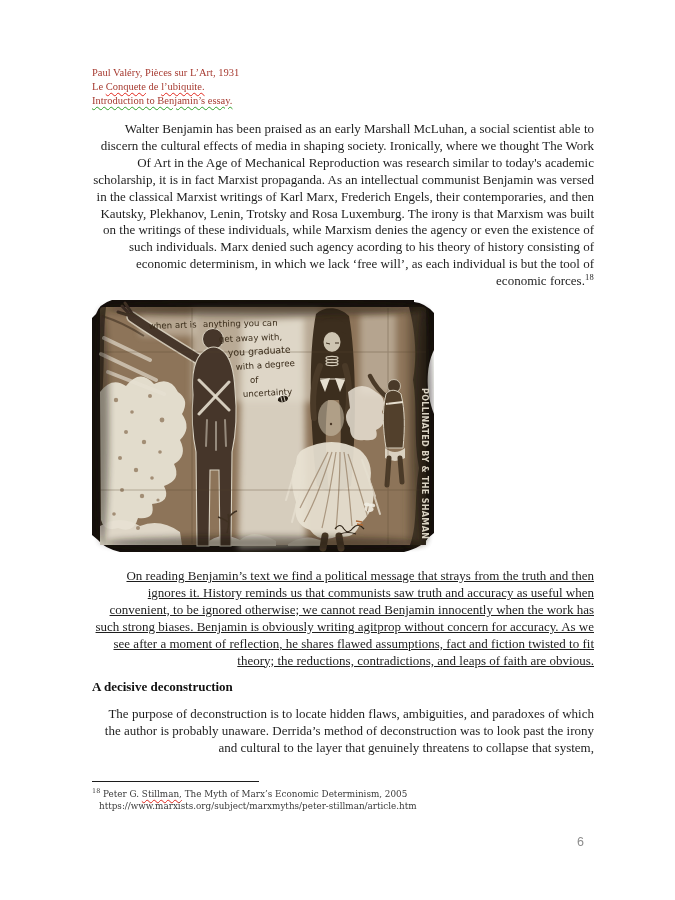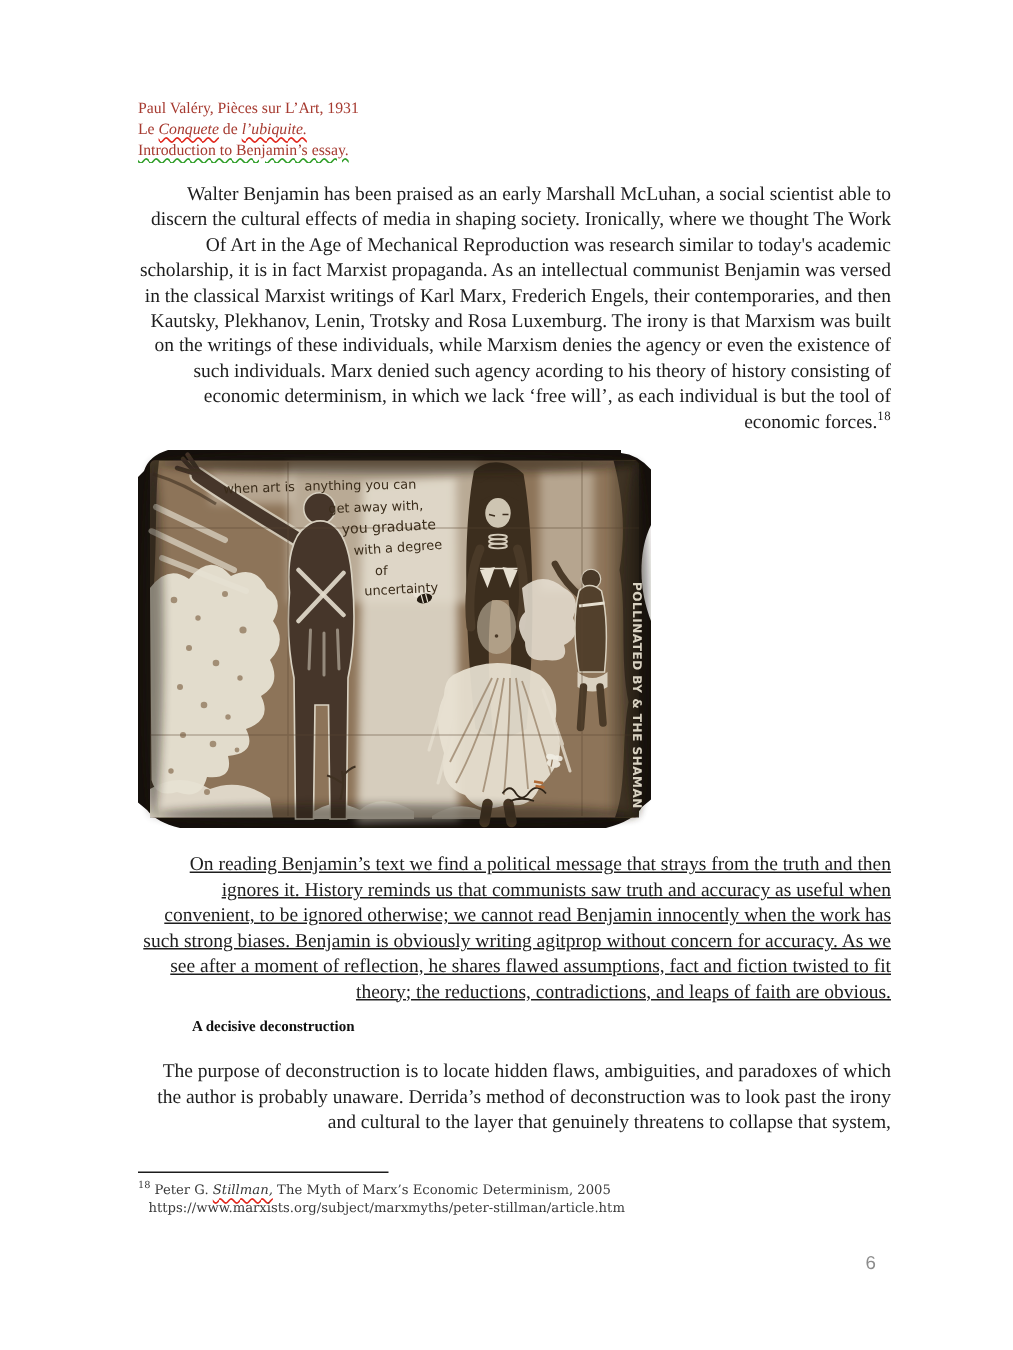--- a/index.html
+++ b/index.html
@@ -7,35 +7,35 @@
   .page {
     position:relative; width:675px; height:900px; background:#ffffff;
     font-family:"Liberation Serif", serif; color:#1e1e1e; overflow:hidden;
   }
   .red-block {
     position:absolute; left:92px; top:66px;
     font-size:10.5px; line-height:13.8px; color:#a63a30;
   }
   .sq-red {
     text-decoration-line:underline; text-decoration-style:wavy;
-    text-decoration-color:#e2251b; text-decoration-thickness:1px; text-underline-offset:2px;font-style:italic;
+    text-decoration-color:#e2251b; text-decoration-thickness:1px; text-underline-offset:2px;
   }
   .sq-green {
     text-decoration-line:underline; text-decoration-style:wavy;
     text-decoration-color:#2e9e27; text-decoration-thickness:1px; text-underline-offset:2px;font-family:Liberation Serif, serif;
   }
   .para {
     position:absolute; left:92px; width:502px;
     font-size:13px; line-height:16.9px; text-align:right;
   }
   #para1 { top:121px; }
   #para2 { top:568px;text-decoration:underline; }
   #para3 { top:706px; }
   .fn-ref-sup { font-size:8.5px; vertical-align:super; line-height:0; letter-spacing:0.3px; }
-  .heading { position:absolute; left:92px; top:679px; font-size:10px; font-weight:bold; color:#111;margin-left:36px; }
+  .heading { position:absolute; left:92px; top:679px; font-size:13px; font-weight:bold; color:#111; }
   .artwork { position:absolute; left:92px; top:300px; width:342px; height:252px; }
   .footnote {
     position:absolute; left:92px; top:781px; width:486px;
     font-family:"DejaVu Serif", serif; font-size:8.8px; line-height:11.8px; color:#3a3a3a;
   }
   .fn-rule { width:167px; border-top:1px solid #1c1c1c; margin-bottom:7px; }
   .fn-sup { font-size:6.5px; vertical-align:super; line-height:0; }
   .fn-url { padding-left:7px; }
   .page-number {
     position:absolute; left:577px; top:835px;

